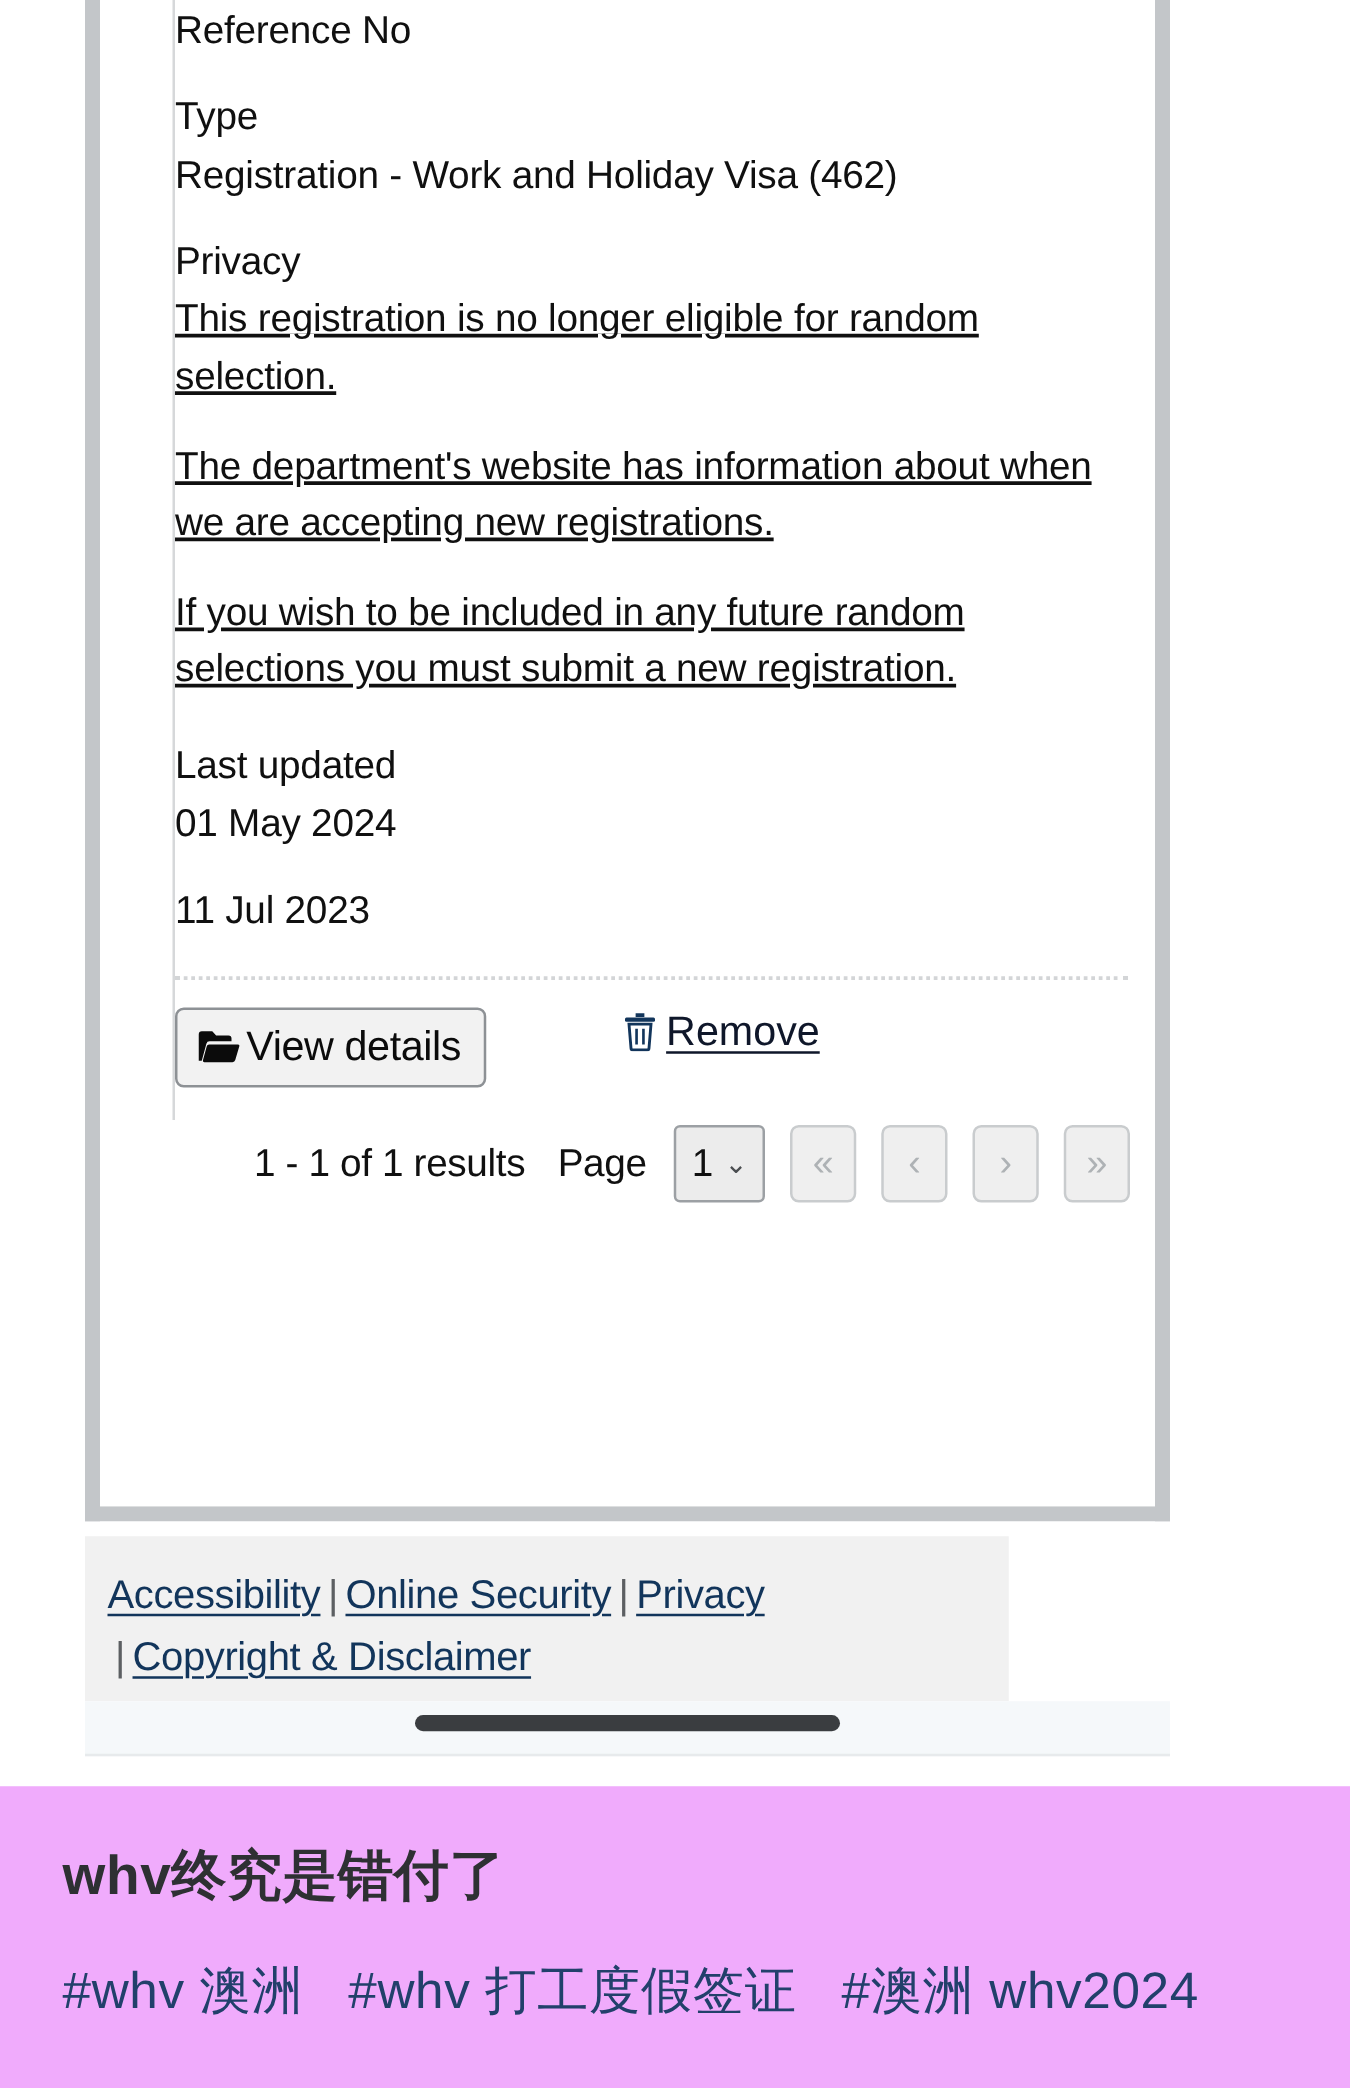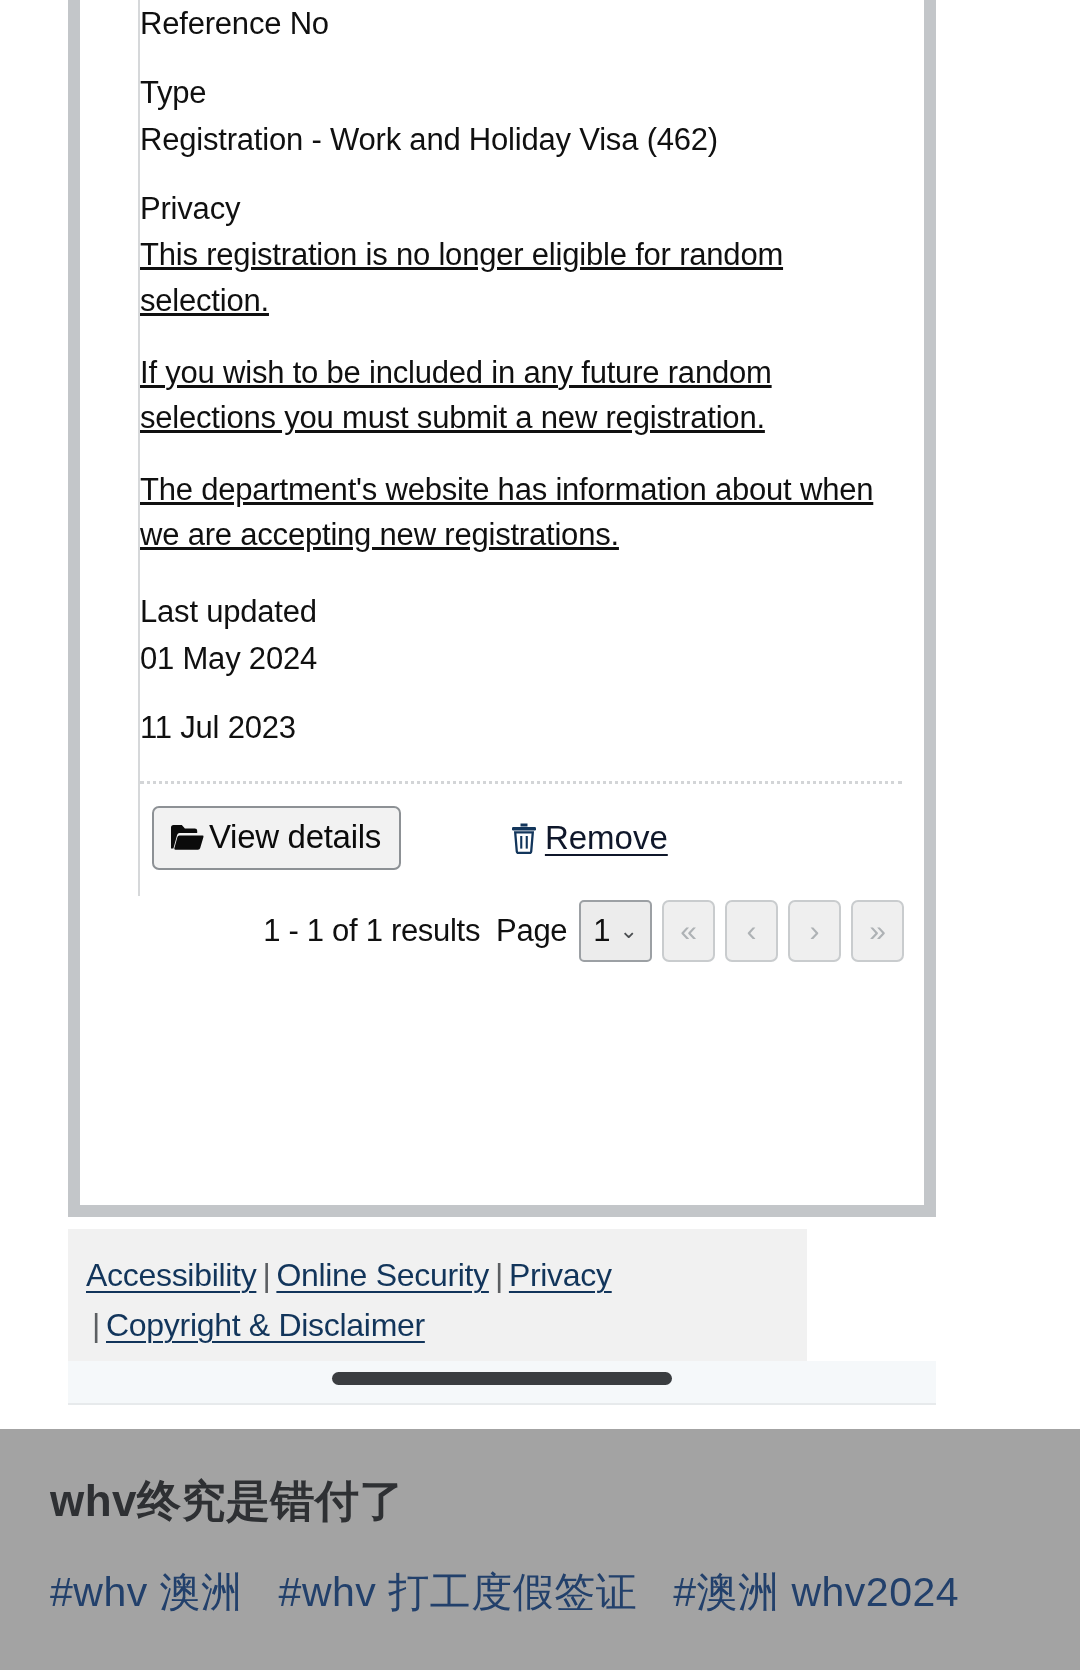--- a/index.html
+++ b/index.html
@@ -92,22 +92,22 @@
   
   .divider-dotted {
     margin: 30px 8px 0 0;
     border-top: 3px dotted #d3d5d7;
     height: 0;
   }
 
   
   .actions {
     display: flex;
-    align-items: center;
-    padding: 22px 0 26px 12px;
+    align-items: flex-start;
+    padding: 22px 0 26px 0;
   }
   .btn-view {
     display: inline-flex;
     align-items: center;
     gap: 2px;
     background: #f2f2f2;
     border: 2px solid #8d9195;
     border-radius: 7px;
     padding: 10px 18px 12px 16px;
     font-size: 33px;
@@ -134,21 +134,21 @@
     color: #0f172a;
   }
   .trash-icon { display: inline-block; line-height: 0; }
 
   
   .pagination {
     display: flex;
     align-items: center;
     justify-content: flex-end;
     padding: 4px 20px 0 0;
-    gap: 0;
+    gap: 10px;
   }
   .results-count {
     font-size: 31px;
     color: #101010;
     letter-spacing: -0.3px;
     white-space: nowrap;
   }
   .page-word {
     font-size: 31px;
     color: #101010;
@@ -235,21 +235,21 @@
     border-radius: 8px;
   }
 
   
   .caption-area {
     position: absolute;
     left: 0;
     top: 1429px;
     width: 1080px;
     height: 241px;
-    background: #a3a3a3;
+    background: #f0abfc;
     padding: 46px 50px 0 50px;
   }
   .caption-title {
     font-size: 44px;
     font-weight: 700;
     color: #2e3033;
     letter-spacing: 0.5px;
     line-height: 1.2;
   }
   .caption-tags {
@@ -278,22 +278,22 @@
         <div class="gap-sm"></div>
 
         <div class="field-label">Type</div>
         <div class="field-value">Registration - Work and Holiday Visa (462)</div>
 
         <div class="gap-sm"></div>
 
         <div class="field-label">Privacy</div>
 
         <div class="status-para first">This registration is no longer eligible for random selection.</div>
+        <div class="status-para">The department's website has information about when we are accepting new registrations.</div>
         <div class="status-para">If you wish to be included in any future random selections you must submit a new registration.</div>
-        <div class="status-para">The department's website has information about when we are accepting new registrations.</div>
 
         <div class="gap-md"></div>
 
         <div class="field-label">Last updated</div>
         <div class="field-value">01 May 2024</div>
 
         <div class="gap-sm"></div>
 
         <div class="field-value">11 Jul 2023</div>
 

